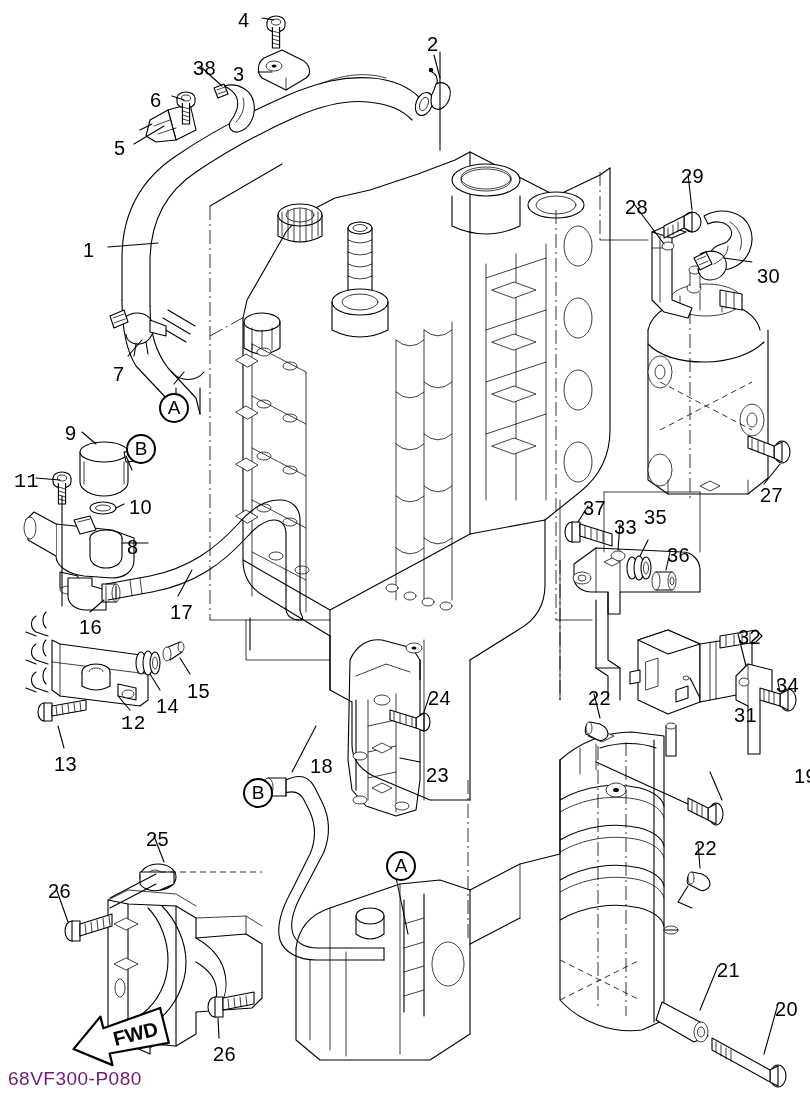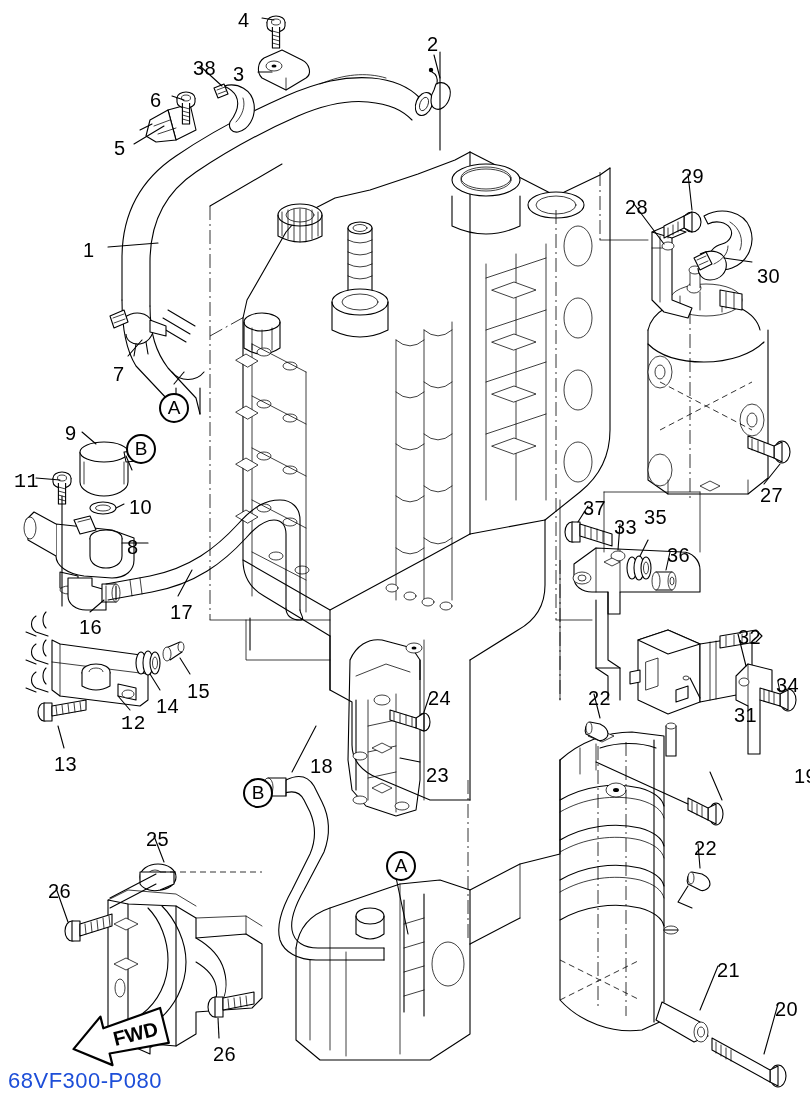--- a/index.html
+++ b/index.html
@@ -26,23 +26,23 @@
     font-family:"Liberation Sans",sans-serif;
     font-size:19px;
     display:flex;align-items:center;justify-content:center;
     background:#fff;
     color:#000;
   }
   #partno{
     position:absolute;
     left:8px;top:1068px;
     font-family:"Liberation Sans",sans-serif;
-    font-size:22px;
+    font-size:19px;
     letter-spacing:0.5px;
-    color:#1d4ed8;
+    color:#701a75;
   }
   #fwdwrap{position:absolute;left:62px;top:1006px;width:120px;height:62px;}
   #fwdwrap svg{display:block;}
 </style>
 </head>
 <body>
 
 <div id="sheet">
 
   <svg id="art" viewBox="0 0 810 1102">

